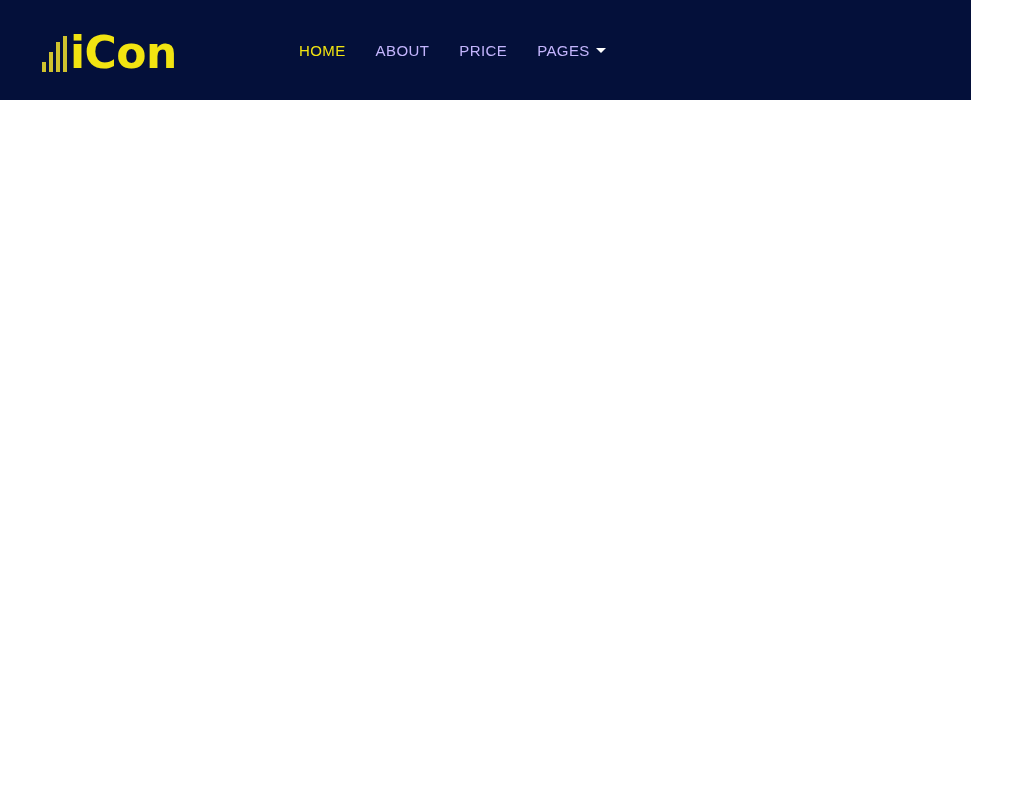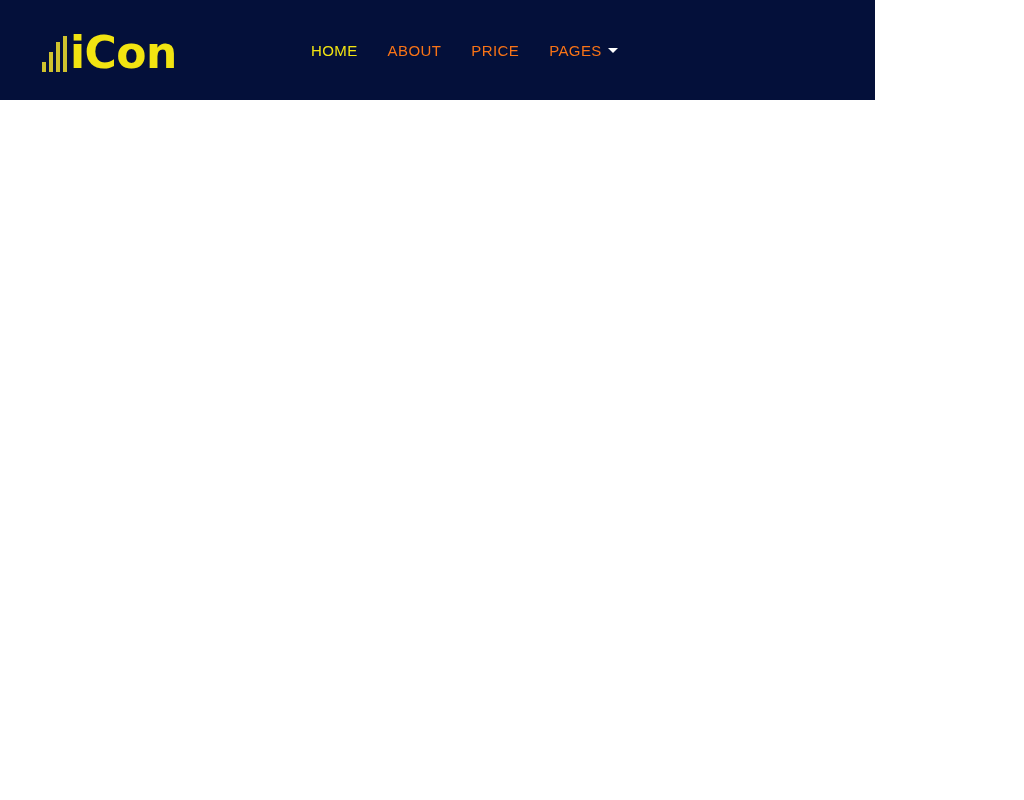--- a/index.html
+++ b/index.html
@@ -12,21 +12,21 @@
     overflow: hidden;
   }
   body {
     background: #ffffff;
     font-family: "Liberation Sans", sans-serif;
     -webkit-font-smoothing: antialiased;
   }
 
   
   .site-header {
-    width: 875px;
+    width: 971px;
     height: 100px;
     background: #04103a;
     display: flex;
     align-items: center;
     position: relative;
   }
 
   .brand {
     display: flex;
     align-items: flex-end;
@@ -61,39 +61,39 @@
     font-size: 44px;
     font-weight: 700;
     color: #f2e411;
     letter-spacing: -0.5px;
     line-height: 0.95;
   }
 
   
   .main-nav {
     position: absolute;
-    left: 296px;
+    left: 284px;
     top: 0;
     height: 100px;
     display: flex;
     align-items: center;
   }
   .nav-list {
     list-style: none;
     margin: 0;
     padding: 0;
     display: flex;
     align-items: center;
   }
   .nav-item { position: relative; }
   .nav-link {
     display: inline-flex;
     align-items: center;
     padding: 10px 15px;
-    color: #f97316;
+    color: #c4b5fd;
     font-size: 15px;
     font-weight: 400;
     letter-spacing: 0.4px;
     text-transform: uppercase;
     text-decoration: none;
     white-space: nowrap;
     font-family: "Liberation Sans", sans-serif;
   }
   .nav-link.active { color: #f2e411; }
 

